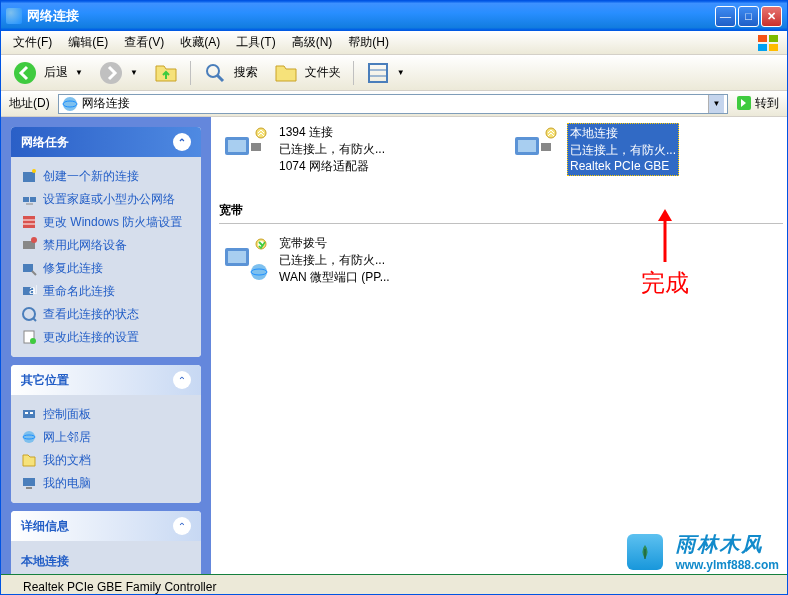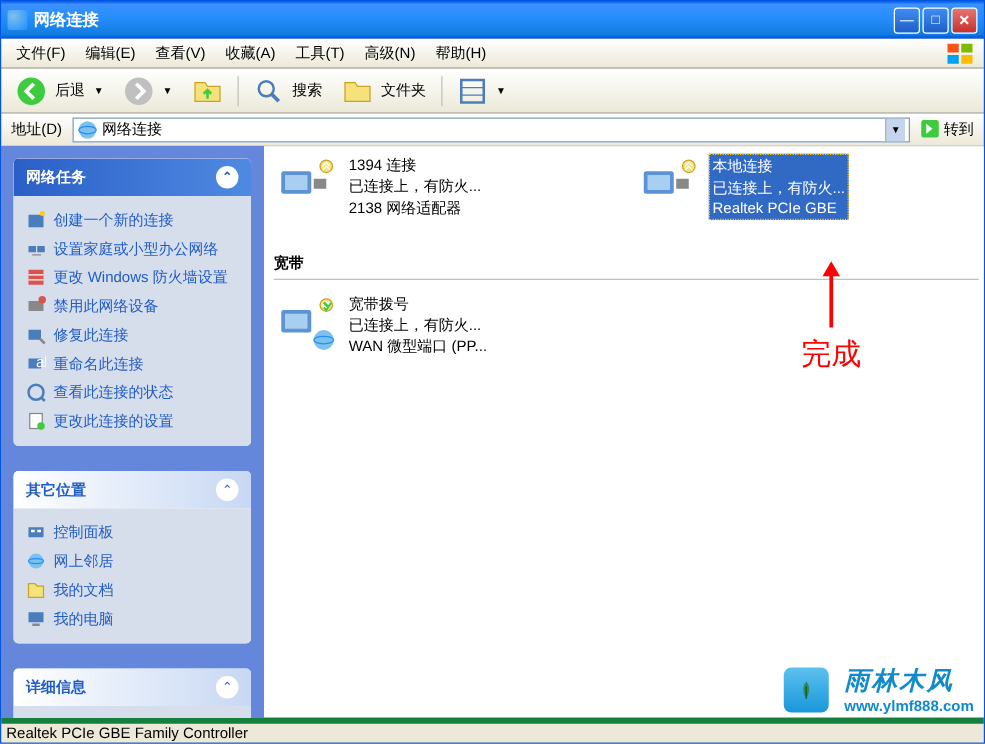--- a/index.html
+++ b/index.html
@@ -21,21 +21,21 @@
 .tb-sep{width:1px;height:24px;background:#c0c0c0;margin:0 2px}
 .dropdown-arrow{font-size:8px;color:#000}
 .addressbar{height:26px;background:linear-gradient(to bottom,#fff,#ece9d8);display:flex;align-items:center;padding:0 4px;gap:4px;border-bottom:1px solid #d4d0c8}
 .addr-label{padding:0 4px}
 .addr-input{flex:1;height:20px;border:1px solid #7f9db9;background:#fff;display:flex;align-items:center;padding:0 3px;gap:4px}
 .addr-icon{width:16px;height:16px}
 .addr-drop{width:16px;height:18px;background:#c5d5ed;display:flex;align-items:center;justify-content:center;border-left:1px solid #b0b0b0}
 .go-btn{display:flex;align-items:flex-start;gap:3px;padding:2px 4px;cursor:pointer}
 .content{flex:1;display:flex;background:#fff;overflow:hidden}
 .sidebar{width:210px;background:#6487dc;padding:10px;overflow-y:auto}
-.panel{background:linear-gradient(to bottom,#fff,#eef3fa);border-radius:4px;margin-bottom:20px;overflow:hidden}
+.panel{background:linear-gradient(to bottom,#fff,#eef3fa);border-radius:4px;margin-bottom:8px;overflow:hidden}
 .panel-header{background:linear-gradient(to right,#fff,#c7d8f3);padding:6px 10px;display:flex;align-items:center;justify-content:space-between;cursor:pointer}
 .panel-header.primary{background:linear-gradient(to right,#2a5fc7,#4f8ae2);color:#fff;font-weight:bold}
 .panel-title{font-weight:bold;color:#215dc6}
 .panel-header.primary .panel-title{color:#fff}
 .panel-chevron{width:18px;height:18px;border-radius:50%;background:#fff;display:flex;align-items:center;justify-content:center;color:#2a5fc7;font-size:10px}
 .panel-body{padding:8px 10px;background:#d6deec}
 .task-item{display:flex;align-items:flex-start;gap:6px;padding:3px 0;color:#215dc6;cursor:pointer}
 .task-icon{width:16px;height:16px;flex-shrink:0}
 .detail-title{font-weight:bold;color:#215dc6;padding:4px 0}
 .main{flex:1;background:#fff;padding:4px 4px 4px 8px;overflow:auto;position:relative}
@@ -48,21 +48,21 @@
 .conn-name{white-space:nowrap}
 .conn-status{white-space:nowrap}
 .conn-device{white-space:nowrap}
 .arrow-annotation{position:absolute;left:430px;top:90px;display:flex;flex-direction:column;align-items:center}
 .done-text{color:red;font-size:24px;font-family:Liberation Sans, sans-serif}
 .watermark{position:absolute;right:8px;bottom:2px;display:flex;align-items:center;gap:12px}
 .wm-logo{width:36px;height:36px;border-radius:6px;background:linear-gradient(#5dc1f0,#1897db);display:flex;align-items:center;justify-content:center}
 .wm-text{display:flex;flex-direction:column}
 .wm-title{color:#118acb;font-size:20px;font-weight:bold;font-style:italic;letter-spacing:2px}
 .wm-url{color:#118acb;font-size:12px;font-weight:bold}
-.statusbar{height:20px;background:#ece9d8;border-top:5px solid #15803d;display:flex;align-items:flex-start;padding:0 4px;font-family:"SimSun"}
+.statusbar{height:20px;background:#ece9d8;border-top:1px solid #15803d;display:flex;align-items:flex-end;padding:0 22px;font-family:"SimSun"}
 </style>
 </head>
 <body>
 
 <div class="window">
   <div class="titlebar">
     <div class="titlebar-icon"></div>
     <div class="titlebar-text">网络连接</div>
     <div class="titlebar-buttons">
       <div class="titlebar-btn min-btn">—</div>
@@ -281,21 +281,21 @@
               <rect x="4" y="14" width="24" height="18" rx="2" fill="#5b93d6"></rect>
               <rect x="7" y="17" width="18" height="12" fill="#a8cef0"></rect>
               <rect x="30" y="20" width="10" height="8" fill="#888"></rect>
               <circle cx="40" cy="10" r="5" fill="#f6e27a" stroke="#c9a227"></circle>
               <path d="M37 10 L40 7 L43 10" stroke="#fff" fill="none"></path>
               <path d="M37 13 L40 10 L43 13" stroke="#fff" fill="none"></path>
             </svg>
           <div class="conn-text">
             <div class="conn-name">1394 连接</div>
             <div class="conn-status">已连接上，有防火...</div>
-            <div class="conn-device">2138 网络适配器</div>
+            <div class="conn-device">1074 网络适配器</div>
           </div>
         </div>
         <div class="conn-item selected">
           <svg class="conn-icon" viewBox="0 0 48 48">
               <rect x="4" y="14" width="24" height="18" rx="2" fill="#5b93d6"></rect>
               <rect x="7" y="17" width="18" height="12" fill="#a8cef0"></rect>
               <rect x="30" y="20" width="10" height="8" fill="#888"></rect>
               <circle cx="40" cy="10" r="5" fill="#f6e27a" stroke="#c9a227"></circle>
               <path d="M37 10 L40 7 L43 10" stroke="#fff" fill="none"></path>
               <path d="M37 13 L40 10 L43 13" stroke="#fff" fill="none"></path>

